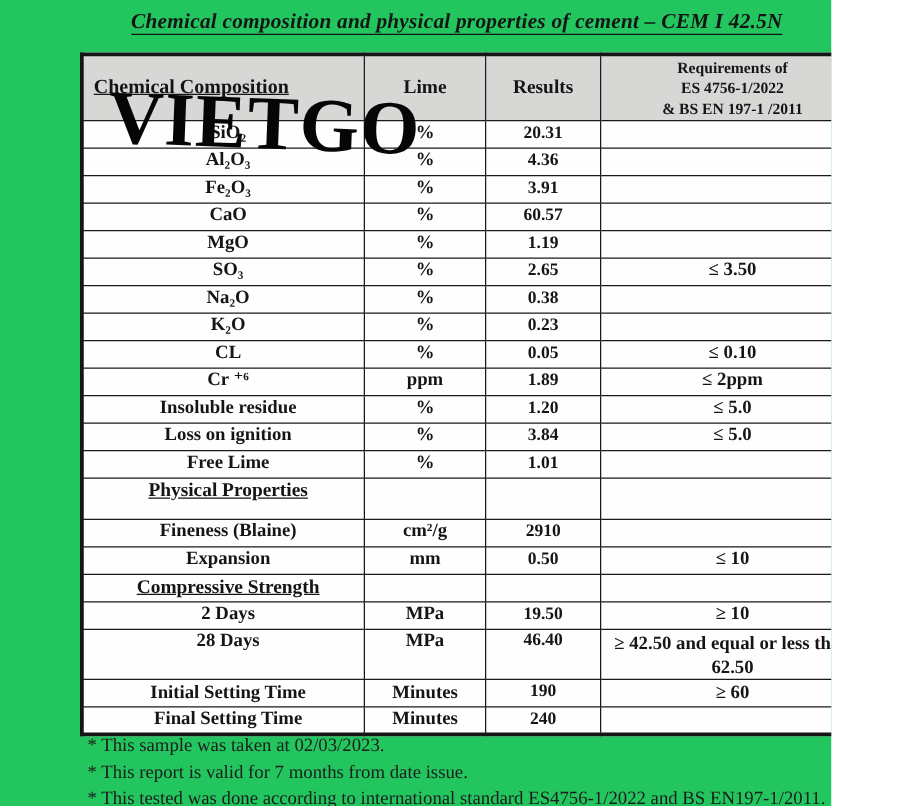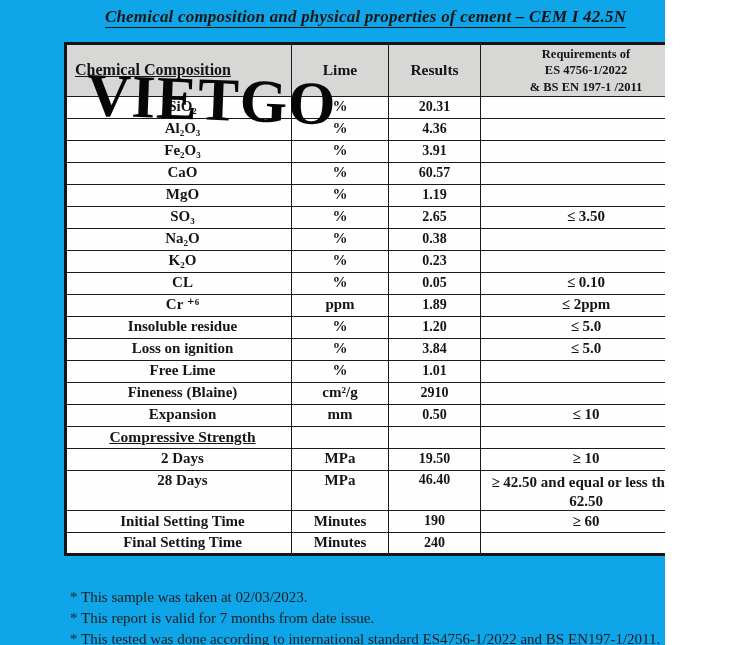--- a/index.html
+++ b/index.html
@@ -1,19 +1,19 @@
 <!DOCTYPE html>
 <html><head>
 <meta charset="utf-8">
 <style>
   html,body{margin:0;padding:0;}
   .page{
     position:relative;
     width:665px;height:645px;
-    background:#0ea5e9;
+    background:#22c55e;
     font-family:"Liberation Serif","DejaVu Serif",serif;
     color:#151515;
     overflow:hidden;
   }
   .doc-title{
     position:absolute;top:7px;left:0;width:731px;
     text-align:center;
   }
   .doc-title span{
     font-size:17px;font-weight:700;font-style:italic;
@@ -171,20 +171,26 @@
           <td class="c-unit">%</td>
           <td class="c-res">3.84</td>
           <td class="c-req">≤ 5.0</td>
         </tr>
         <tr class="">
           <td class="c-name">Free Lime</td>
           <td class="c-unit">%</td>
           <td class="c-res">1.01</td>
           <td class="c-req"></td>
         </tr>
+        <tr class="section tall">
+          <td class="c-name">Physical Properties</td>
+          <td class="c-unit"></td>
+          <td class="c-res"></td>
+          <td class="c-req"></td>
+        </tr>
         <tr class="">
           <td class="c-name">Fineness (Blaine)</td>
           <td class="c-unit">cm²/g</td>
           <td class="c-res">2910</td>
           <td class="c-req"></td>
         </tr>
         <tr class="">
           <td class="c-name">Expansion</td>
           <td class="c-unit">mm</td>
           <td class="c-res">0.50</td>

